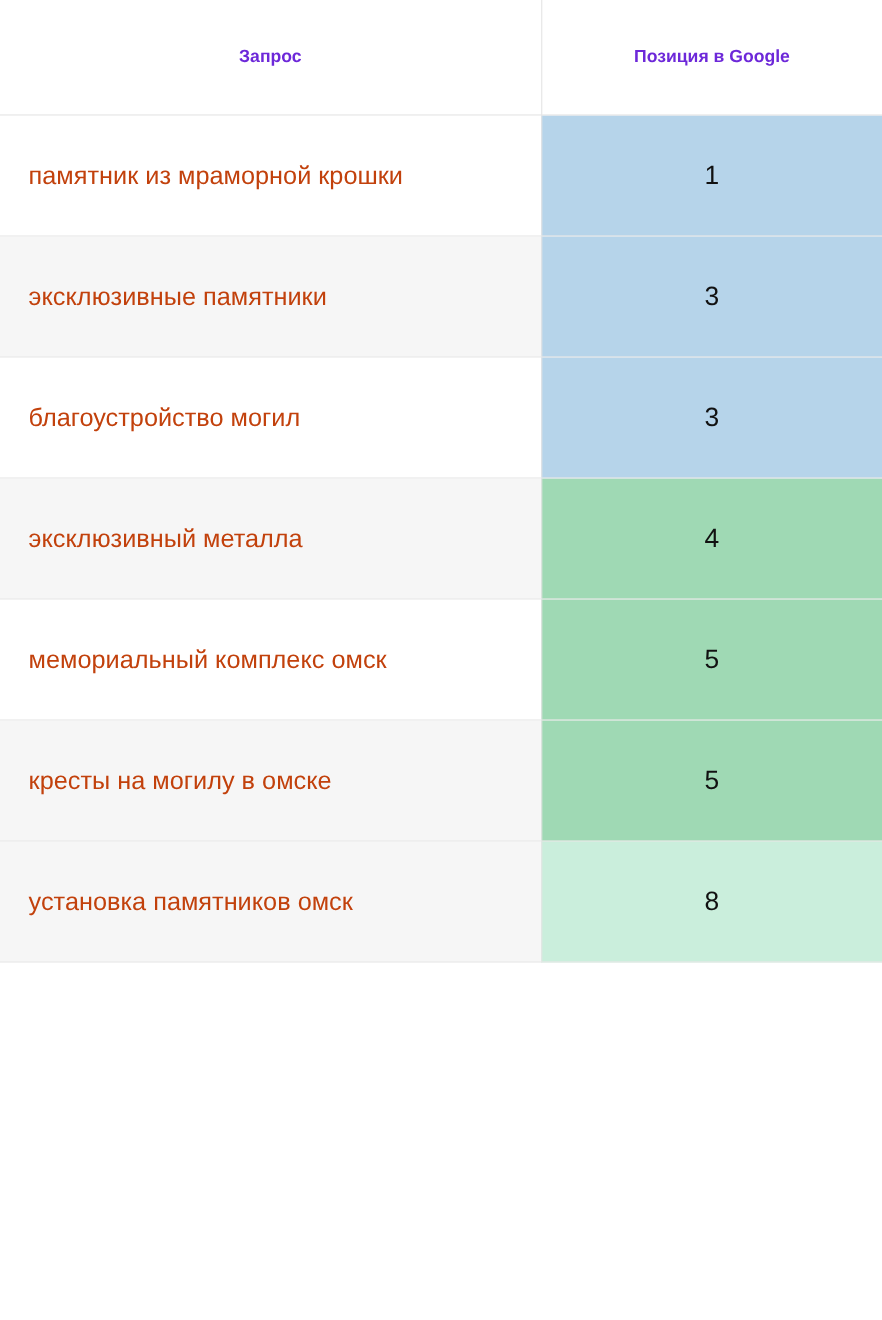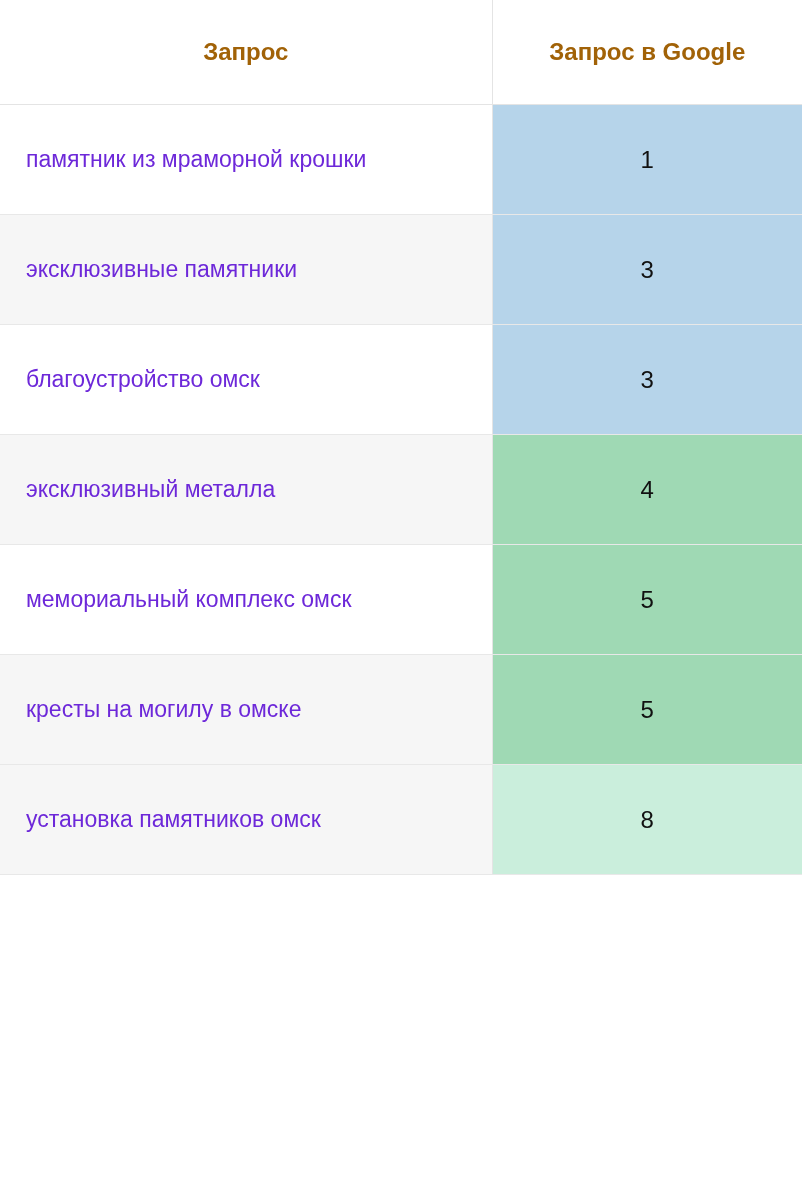--- a/index.html
+++ b/index.html
@@ -22,38 +22,38 @@
   table.rank-table {
     border-collapse: collapse;
     width: 802px;
     table-layout: fixed;
   }
   table.rank-table col.col-query { width: 492px; }
   table.rank-table col.col-pos { width: 310px; }
 
   thead th {
     height: 104px;
-    font-size: 24px;
+    font-size: 16px;
     font-weight: bold;
-    color: #a16207;
+    color: #6d28d9;
     vertical-align: middle;
     background: #ffffff;
     border-bottom: 1px solid #e4e4e4;
     padding: 0;
   }
   thead th.th-query {
     border-right: 1px solid #e4e4e4;
   }
 
   tbody td {
     height: 109px;
     padding: 0;
     vertical-align: middle;
     font-size: 23px;
-    color: #6d28d9;
+    color: #c2410c;
     border-bottom: 1px solid #e8e8e8;
   }
   tbody td.cell-query {
     padding-left: 26px;
     text-align: left;
     border-right: 1px solid #e4e4e4;
     line-height: 1.3;
   }
   tbody td.cell-pos {
     text-align: center;
@@ -73,34 +73,34 @@
 
 <div class="table-wrap">
   <table class="rank-table">
     <colgroup>
       <col class="col-query">
       <col class="col-pos">
     </colgroup>
     <thead>
       <tr>
         <th class="th-query">Запрос</th>
-        <th class="th-pos">Запрос в Google</th>
+        <th class="th-pos">Позиция в Google</th>
       </tr>
     </thead>
     <tbody id="table-body">
         <tr class="row-odd">
           <td class="cell-query">памятник из мраморной крошки</td>
           <td class="cell-pos pos-blue">1</td>
         </tr>
         <tr class="row-even">
           <td class="cell-query">эксклюзивные памятники</td>
           <td class="cell-pos pos-blue">3</td>
         </tr>
         <tr class="row-odd">
-          <td class="cell-query">благоустройство омск</td>
+          <td class="cell-query">благоустройство могил</td>
           <td class="cell-pos pos-blue">3</td>
         </tr>
         <tr class="row-even">
           <td class="cell-query">эксклюзивный металла</td>
           <td class="cell-pos pos-green">4</td>
         </tr>
         <tr class="row-odd">
           <td class="cell-query">мемориальный комплекс омск</td>
           <td class="cell-pos pos-green">5</td>
         </tr>

